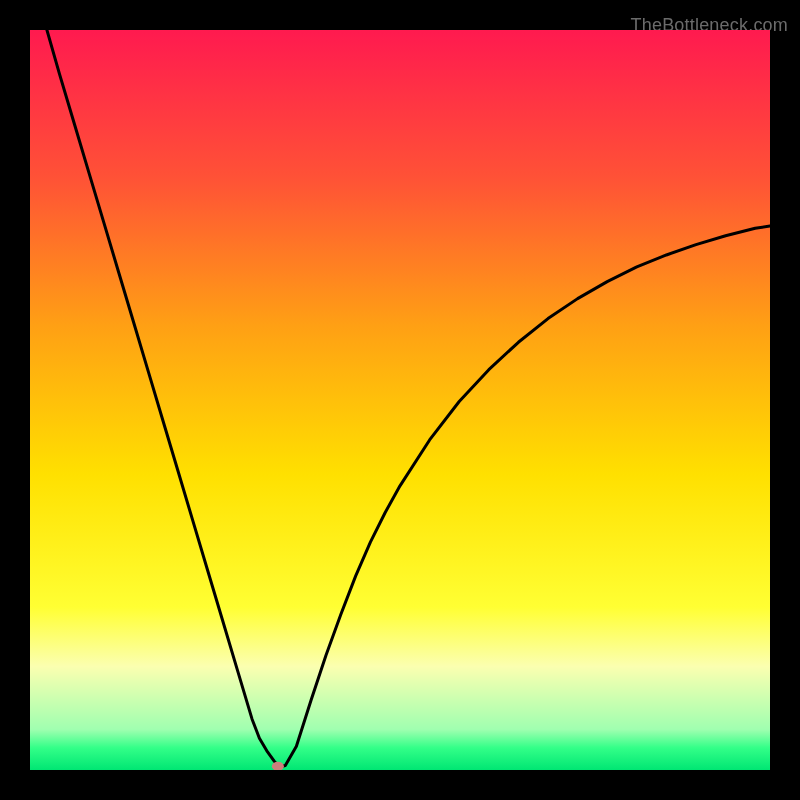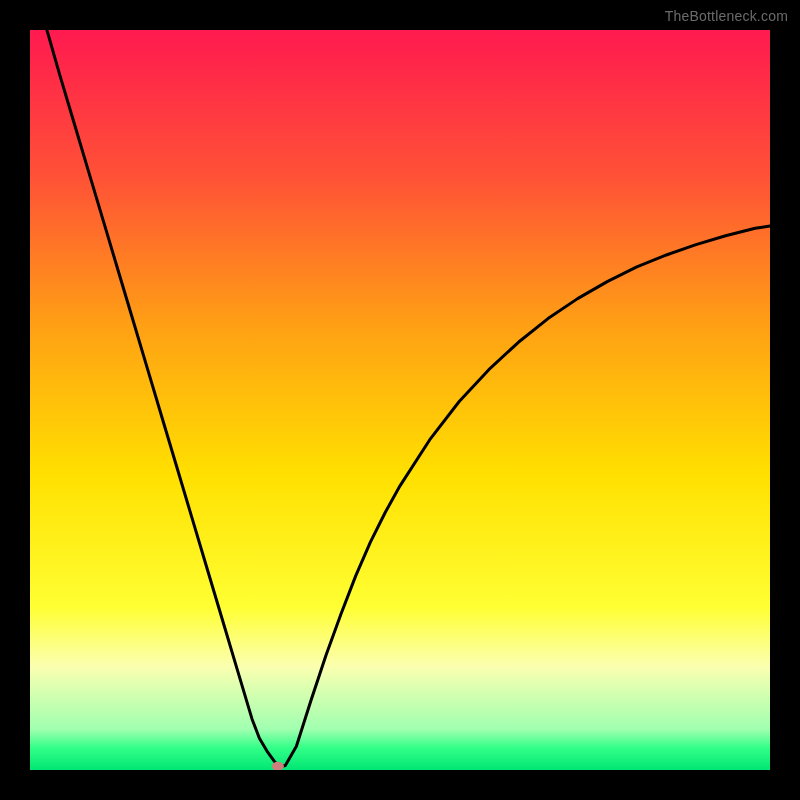--- a/index.html
+++ b/index.html
@@ -21,24 +21,24 @@
   }
   .plot {
     position: absolute;
     left: 30px;
     top: 30px;
     width: 740px;
     height: 740px;
   }
   .watermark {
     position: absolute;
-    top: 8px;
+    top: 15px;
     right: 12px;
     color: #6b6b6b;
-    font-size: 14px;
+    font-size: 18px;
     letter-spacing: 0.2px;
     font-weight: 400;
   }
 </style>
 </head>
 <body>
 
 <div class="frame">
   <div class="watermark">TheBottleneck.com</div>
   <svg class="plot" viewBox="0 0 740 740" preserveAspectRatio="none">

